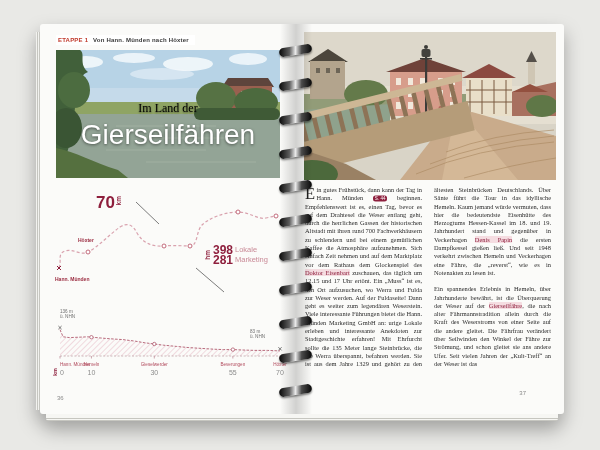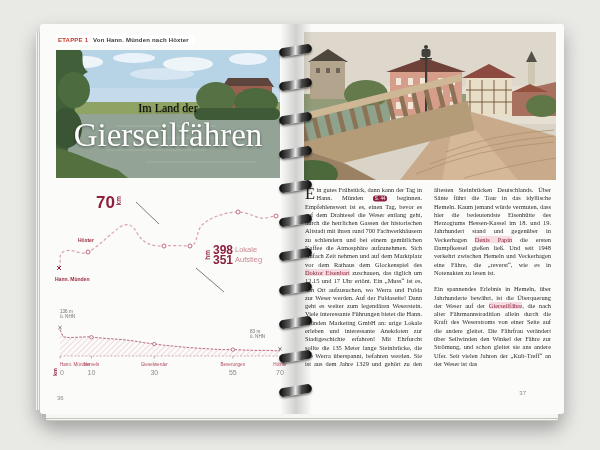--- a/index.html
+++ b/index.html
@@ -28,21 +28,21 @@
   
   .kicker{position:absolute;left:16px;top:11px;background:#ffffff;padding:2px 6px 2px 2px;
         font-size:6px;letter-spacing:.2px;z-index:4;white-space:nowrap}
   .kicker .stage{color:#c0392b;font-weight:bold;margin-right:3px}
   .kicker .route{color:#3a3a3a;font-weight:bold}
   .hero{position:absolute;left:16px;top:26px;width:224px;height:128px;overflow:hidden;background:#9fb6c6}
   .hero svg{position:absolute;left:0;top:0;width:100%;height:100%}
   .hero .t-small{position:absolute;left:0;right:0;top:51px;text-align:center;color:#000000;z-index:2;
         font-family:"Liberation Serif",serif;font-size:12px;text-shadow:0 1px 2px rgba(0,0,0,.45);}
   .hero .t-large{position:absolute;left:0;right:0;top:66px;text-align:center;color:#fff;z-index:2;
-        font-family:Liberation Serif, serif;font-size:33px;line-height:38px;
+        font-family:Liberation Sans, sans-serif;font-size:28px;line-height:38px;
         text-shadow:0 1px 3px rgba(0,0,0,.5);}
 
   .map{position:absolute;left:14px;top:170px;width:232px;height:102px;}
   .map svg{position:absolute;inset:0;width:100%;height:100%}
   .map .lbl{position:absolute;font-size:5px;color:#9b2b40;font-weight:bold;white-space:nowrap}
   .map .lbl.start{left:1px;top:82px}
   .map .lbl.end{left:24px;top:43px}
   .dist{position:absolute;left:42px;top:0;display:flex;align-items:flex-start;color:#8e1f3d;z-index:2}
   .dist .num{font-size:17px;font-weight:bold;line-height:18px}
   .rot{writing-mode:vertical-rl;transform:rotate(180deg);font-size:6.5px;font-weight:bold;line-height:7px}
@@ -159,22 +159,22 @@
       <span class="lbl end">Höxter</span>
       <div class="dist">
         <span class="num">70</span>
         <span class="rot">km</span>
       </div>
       <div class="hmblock">
         <span class="rot">hm</span>
         <div class="hm-rows">
           <span class="hm-val">398</span>
           <span class="hm-lab">Lokale</span>
-          <span class="hm-val">351</span>
-          <span class="hm-lab">Aufstieg</span>
+          <span class="hm-val">281</span>
+          <span class="hm-lab">Marketing</span>
         </div>
       </div>
     </div>
 
     <div class="profile">
       <div class="elev start">
         <div>136 m</div>
         <div>ü. NHN</div>
       </div>
       <div class="elev end">

